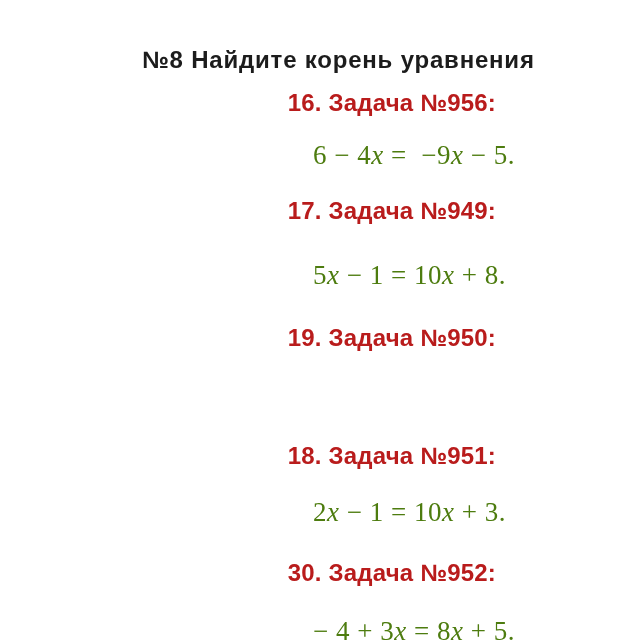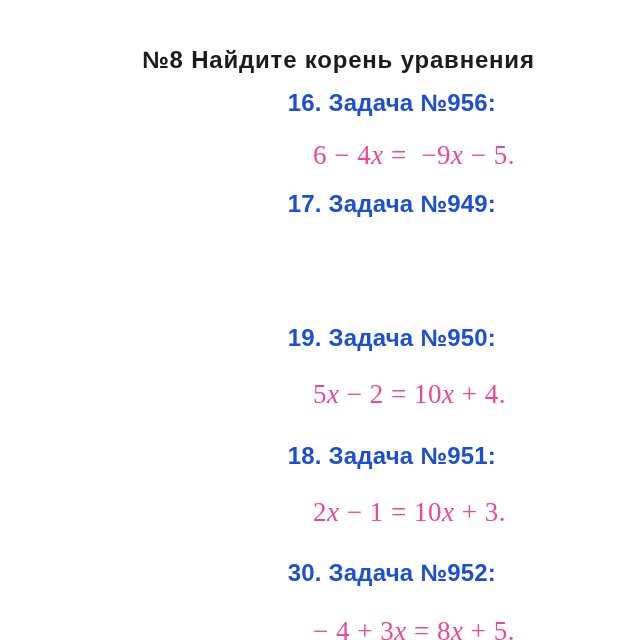--- a/index.html
+++ b/index.html
@@ -28,63 +28,63 @@
     white-space: pre;
   }
   .problem-label {
     position: absolute;
     right: 80px;
     font-family: "Liberation Sans", sans-serif;
     font-weight: bold;
     font-size: 24px;
     line-height: 28px;
     letter-spacing: 0.2px;
-    color: #1d4ed8;
+    color: #b91c1c;
     white-space: pre;
     text-align: right;
   }
   .problem-equation {
     position: absolute;
     left: 313px;
     font-family: "Liberation Serif", serif;
     font-size: 27px;
     line-height: 32px;
     letter-spacing: 0.5px;
-    color: #ec4899;
+    color: #4d7c0f;
     white-space: pre;
   }
   .problem-equation i {
     font-style: italic;
   }
   
   .label-0 { top: 89px; }
-  .label-1 { top: 190px; }
+  .label-1 { top: 197px; }
   .label-2 { top: 324px; }
   .label-3 { top: 442px; }
   .label-4 { top: 559px; }
   .eq-0 { top: 139px; }
   .eq-1 { top: 259px; }
   .eq-2 { top: 378px; }
   .eq-3 { top: 496px; }
   .eq-4 { top: 615px; }
 </style>
 </head>
 <body>
 
 <div class="page">
 
   <div class="page-title">№8 Найдите корень уравнения</div>
 
   <div class="problem-label label-0">16. Задача №956:</div>
   <div class="problem-equation math eq-0">6 − 4<i>x</i> =  −9<i>x</i> − 5.</div>
 
   <div class="problem-label label-1">17. Задача №949:</div>
+  <div class="problem-equation math eq-1">5<i>x</i> − 1 = 10<i>x</i> + 8.</div>
 
   <div class="problem-label label-2">19. Задача №950:</div>
-  <div class="problem-equation math eq-2">5<i>x</i> − 2 = 10<i>x</i> + 4.</div>
 
   <div class="problem-label label-3">18. Задача №951:</div>
   <div class="problem-equation math eq-3">2<i>x</i> − 1 = 10<i>x</i> + 3.</div>
 
   <div class="problem-label label-4">30. Задача №952:</div>
   <div class="problem-equation math eq-4">− 4 + 3<i>x</i> = 8<i>x</i> + 5.</div>
 
 </div>
 
 </body></html>

